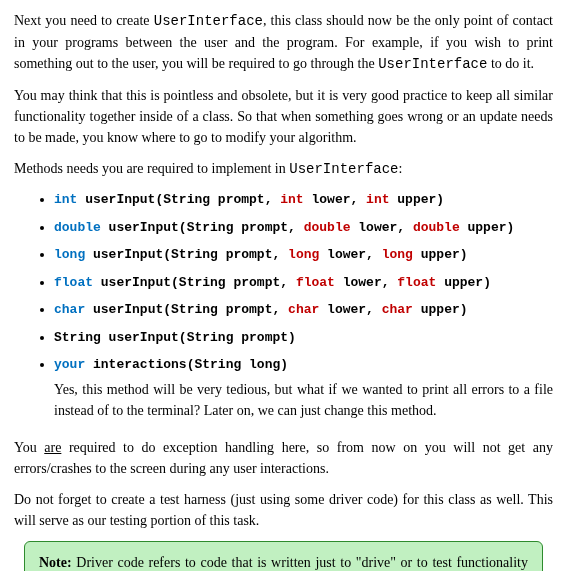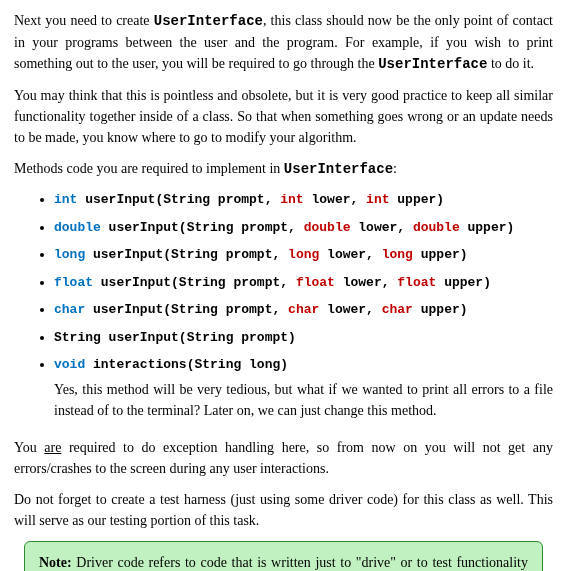--- a/index.html
+++ b/index.html
@@ -12,21 +12,21 @@
       padding: 10px 14px;
       width: 567px;
       box-sizing: border-box;
     }
     p {
       margin: 0 0 10px 0;
       text-align: justify;
     }
     .mono {
       font-family: 'Courier New', monospace;
-      font-weight: bold;
+      font-weight: normal;
     }
     ul {
       list-style-type: disc;
       padding-left: 40px;
       margin: 8px 0;
     }
     li {
       margin-bottom: 8px;
       font-family: 'Courier New', monospace;
       font-weight: bold;
@@ -64,31 +64,31 @@
 </head>
 <body>
 
 <p>
   <span>Next you need to create </span><span class="mono">UserInterface</span><span>, this class should now be the only point of contact in your programs between the user and the program. For example, if you wish to print something out to the user, you will be required to go through the </span><span class="mono">UserInterface</span><span> to do it.</span>
 </p>
 
 <p>You may think that this is pointless and obsolete, but it is very good practice to keep all similar functionality together inside of a class. So that when something goes wrong or an update needs to be made, you know where to go to modify your algorithm.</p>
 
 <p>
-  <span>Methods code you are required to implement in </span><span class="mono">UserInterface</span><span>:</span>
+  <span>Methods needs you are required to implement in </span><span class="mono">UserInterface</span><span>:</span>
 </p>
 
 <ul id="method-list">
     <li><span class="kw">int</span><span> userInput</span><span>(</span><span>String</span><span> prompt</span><span>, </span><span class="tparam">int</span><span> lower</span><span>, </span><span class="tparam">int</span><span> upper</span><span>)</span></li>
     <li><span class="kw">double</span><span> userInput</span><span>(</span><span>String</span><span> prompt</span><span>, </span><span class="tparam">double</span><span> lower</span><span>, </span><span class="tparam">double</span><span> upper</span><span>)</span></li>
     <li><span class="kw">long</span><span> userInput</span><span>(</span><span>String</span><span> prompt</span><span>, </span><span class="tparam">long</span><span> lower</span><span>, </span><span class="tparam">long</span><span> upper</span><span>)</span></li>
     <li><span class="kw">float</span><span> userInput</span><span>(</span><span>String</span><span> prompt</span><span>, </span><span class="tparam">float</span><span> lower</span><span>, </span><span class="tparam">float</span><span> upper</span><span>)</span></li>
     <li><span class="kw">char</span><span> userInput</span><span>(</span><span>String</span><span> prompt</span><span>, </span><span class="tparam">char</span><span> lower</span><span>, </span><span class="tparam">char</span><span> upper</span><span>)</span></li>
     <li><span>String</span><span> userInput</span><span>(</span><span>String</span><span> prompt</span><span>)</span></li>
-    <li><span class="kw">void</span><span> interactions</span><span>(</span><span>String</span><span> long</span><span>)</span></li>
+    <li><span class="kw">your</span><span> interactions</span><span>(</span><span>String</span><span> long</span><span>)</span></li>
   </ul>
 
 <p class="follow-text">Yes, this method will be very tedious, but what if we wanted to print all errors to a file instead of to the terminal? Later on, we can just change this method.</p>
 
 <p>
   <span>You </span><span class="underline">are</span><span> required to do exception handling here, so from now on you will not get any errors/crashes to the screen during any user interactions.</span>
 </p>
 
 <p>Do not forget to create a test harness (just using some driver code) for this class as well. This will serve as our testing portion of this task.</p>
 

